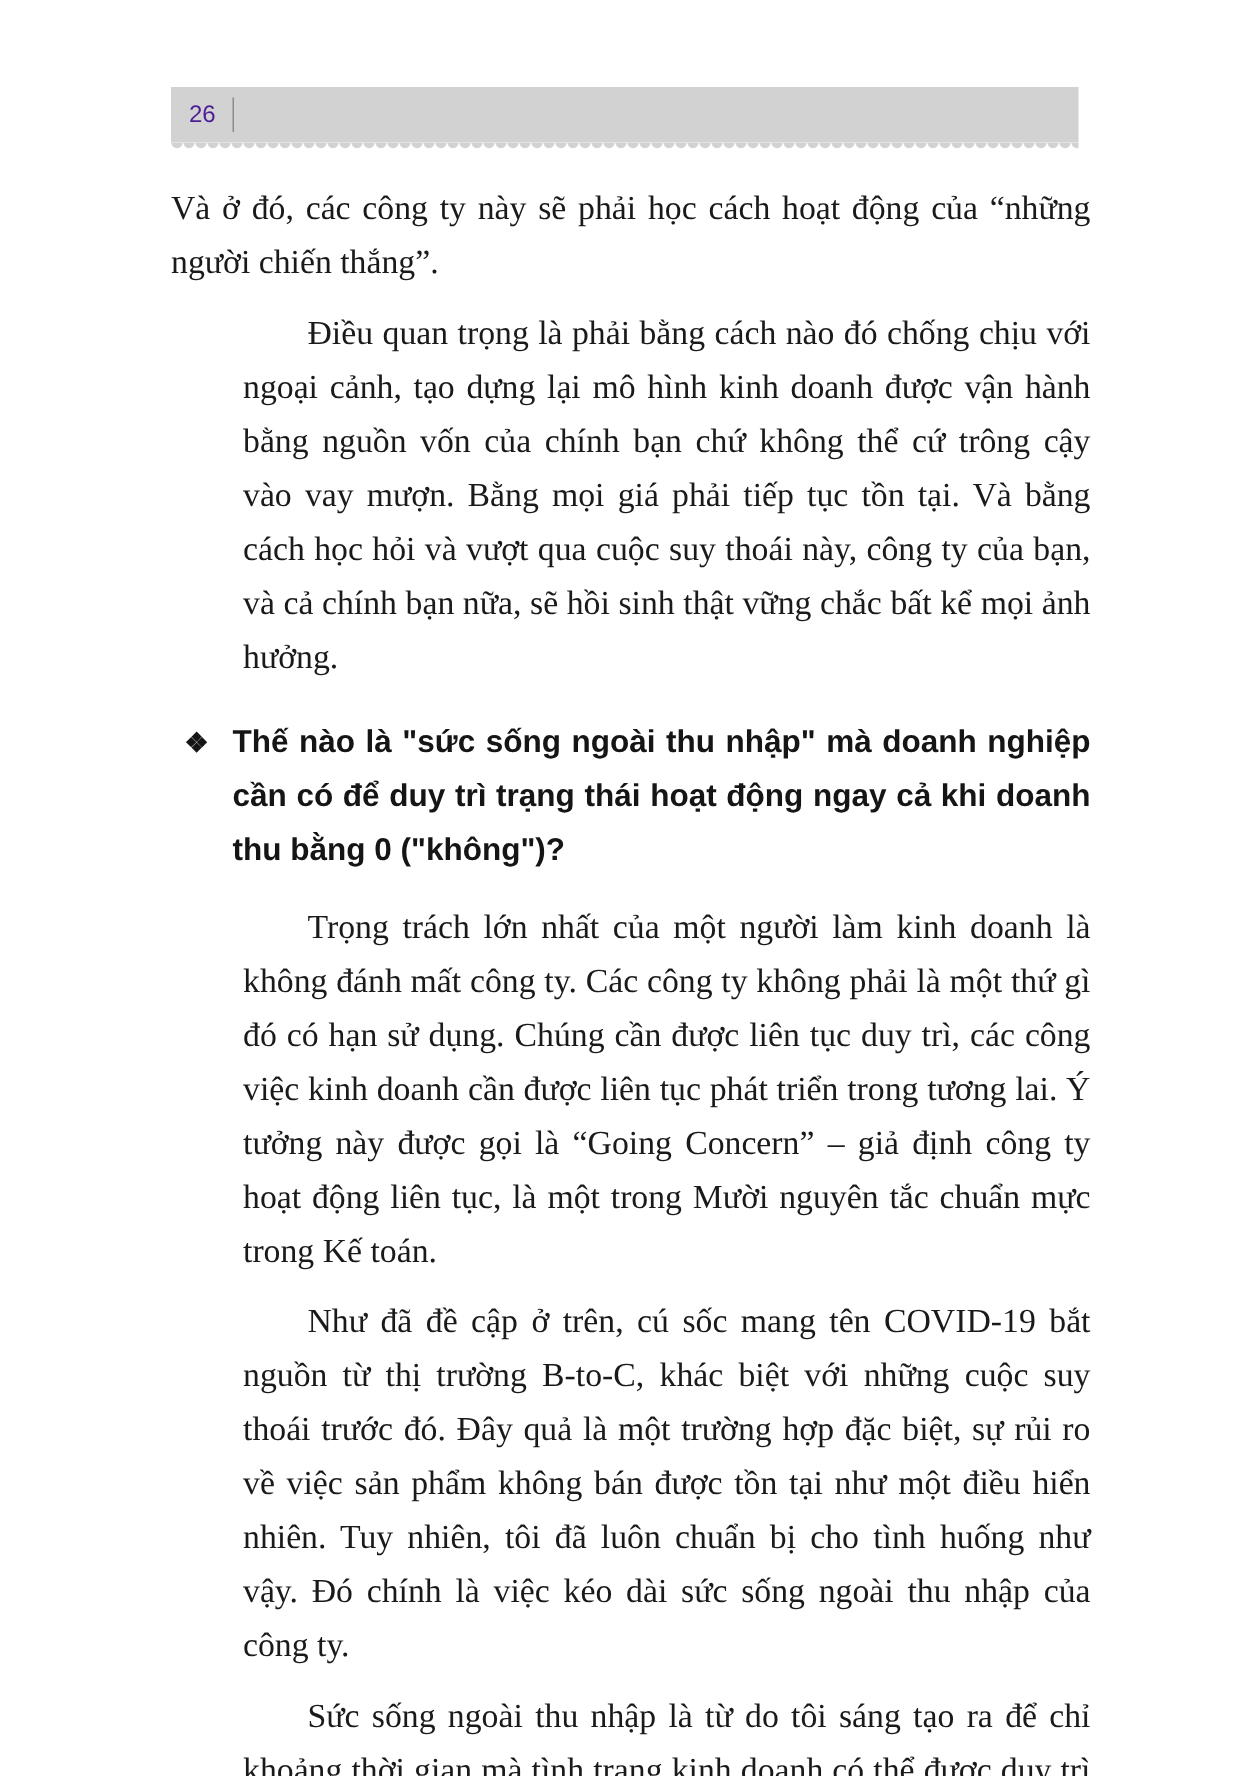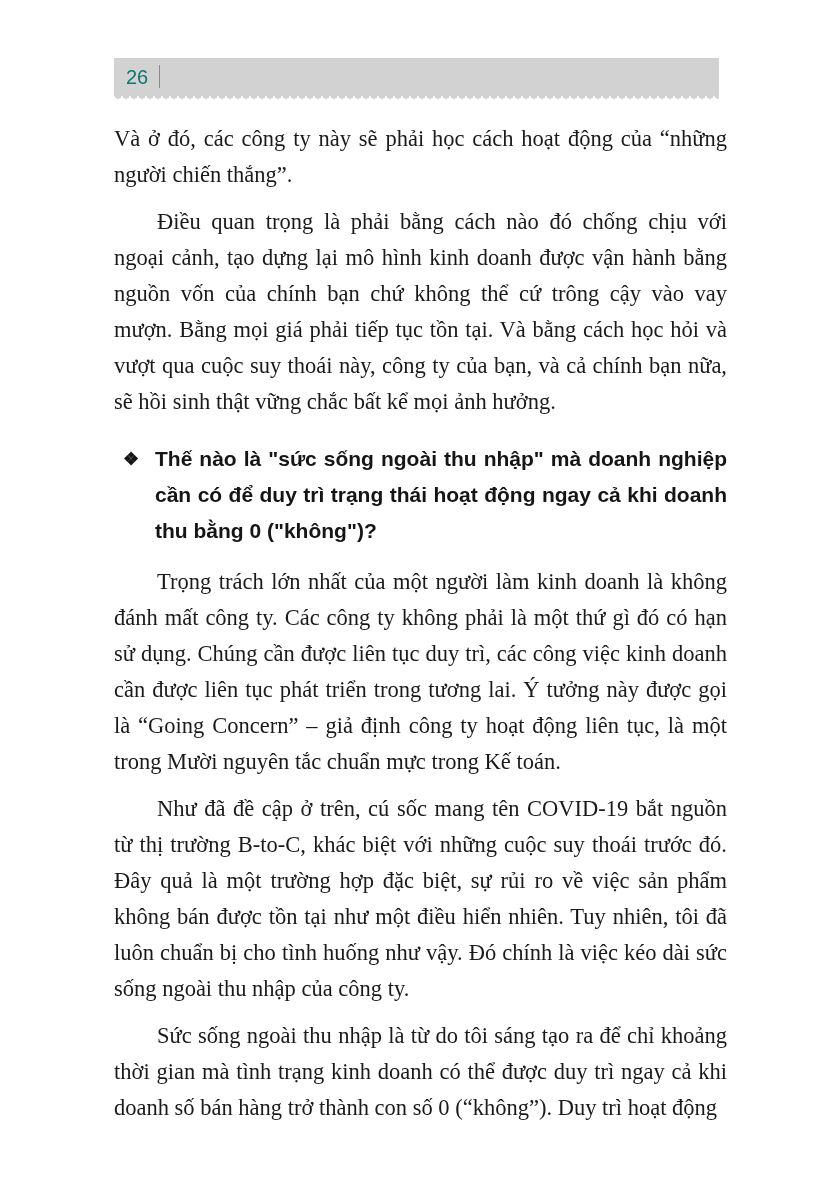--- a/index.html
+++ b/index.html
@@ -29,22 +29,22 @@
     position: absolute;
     left: 0;
     right: 0;
     top: 100%;
     height: 5px;
     background-image: radial-gradient(circle at 4px 0px, #d2d2d2 3.5px, rgba(0,0,0,0) 4px);
     background-size: 8px 5px;
     background-repeat: repeat-x;
   }
   .page-num {
-    font-size: 20px;
-    color: #0f766e;
+    font-size: 16px;
+    color: #4c1d95;
     padding-left: 12px;
     line-height: 1;
   }
   .header-sep {
     width: 1px;
     height: 23px;
     background: #8b8b8b;
     margin-left: 11px;
     flex: 0 0 1px;
   }
@@ -63,21 +63,21 @@
     left: 114px;
     top: 121px;
     width: 613px;
     font-family: "Liberation Serif", serif;
     font-size: 22.5px;
     line-height: 36px;
     color: #1a1a1a;
     text-align: justify;
   }
   .content p { margin: 0 0 11px 0; }
-  .content p.indent { text-indent: 43px; }
+  .content p.indent { text-indent: 43px; margin-left: 48px; }
 
   
   .section-heading {
     display: flex;
     margin: 21px 0 15px 0;
     font-family: "Liberation Sans", sans-serif;
     font-weight: 700;
     font-size: 21px;
     line-height: 36px;
     color: #151515;

